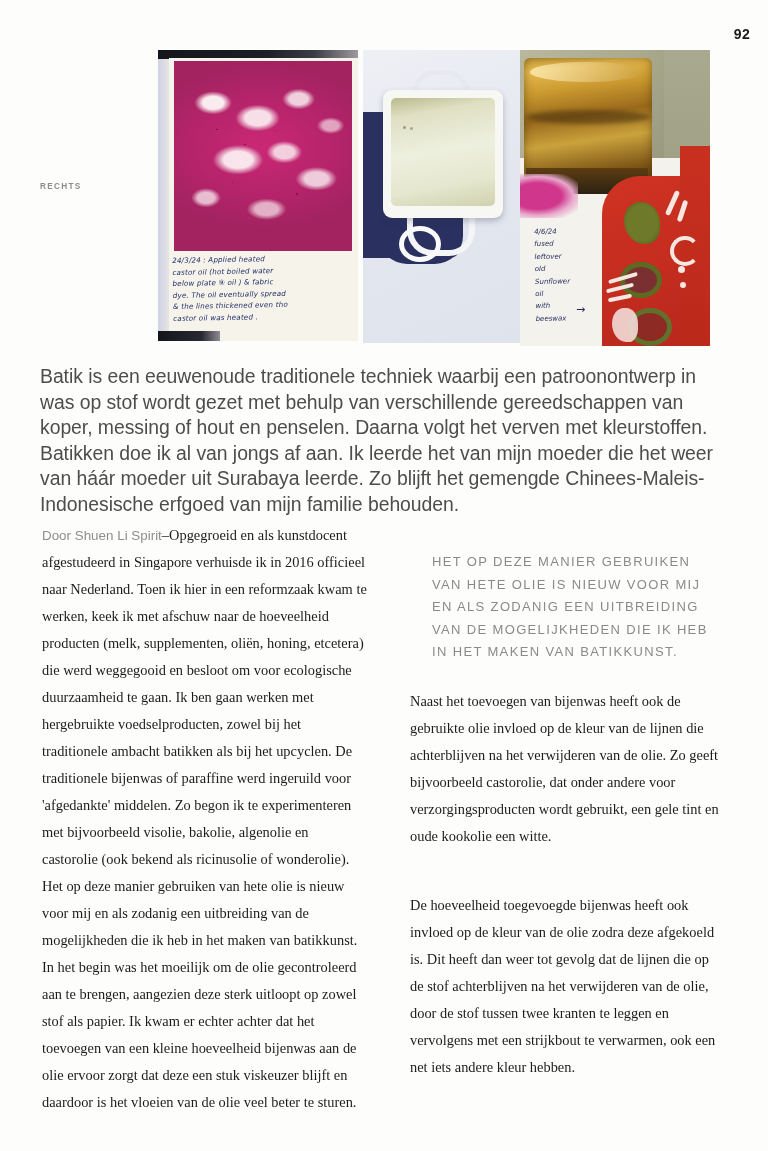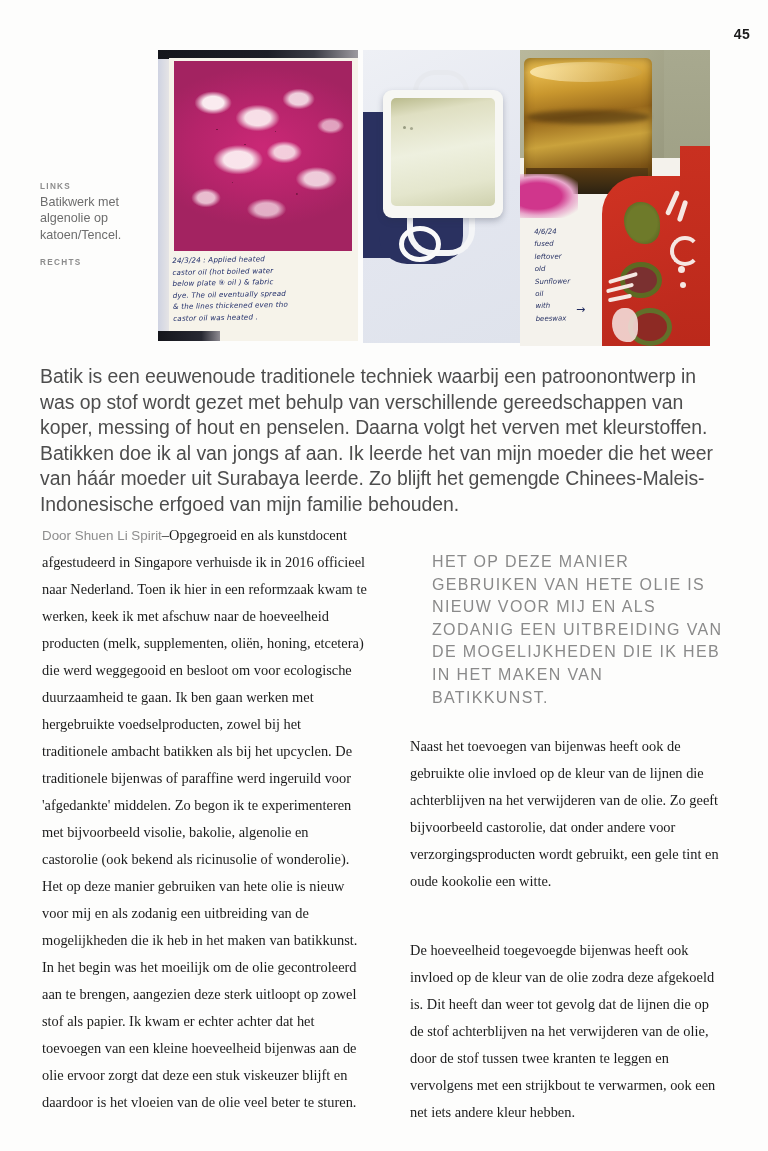--- a/index.html
+++ b/index.html
@@ -208,33 +208,33 @@
     margin:2px;text-align:left;
   }
   .byline{
     font-family:"Liberation Sans",sans-serif;
     font-weight:300;font-size:13.4px;color:#8e8e8e;
   }
   .dash{color:#1c1c1c;font-family:"Liberation Serif",serif;}
 
   .pullquote{
     font-family:"Liberation Sans",sans-serif;
-    font-weight:300;font-size:16px;line-height:22.6px;
+    font-weight:300;font-size:13px;line-height:22.6px;
     letter-spacing:1.35px;color:#8a8a8a;
     text-transform:uppercase;margin:0 0 0 24px;width:292px;
   }
   .rp{margin-top:24px;}
   .rp.first{margin-top:42px;}
 </style>
 </head>
 <body>
 
 <div class="page">
 
-  <div class="folio">45</div>
+  <div class="folio">92</div>
 
   <div class="photos">
 
     <div class="photo p1">
       <div class="darkedge"></div>
       <div class="lilacedge"></div>
       <div class="paper"></div>
       <div class="dye"></div>
       <div class="note">24/3/24 : Applied heated
   castor oil (hot boiled water
@@ -285,24 +285,20 @@
 oil
 with
 beeswax</div>
       <div class="arrow">→</div>
     </div>
 
   </div>
 
   <div class="captions">
     <div class="cap-block">
-      <div class="cap-label">LINKS</div>
-      <div class="cap-text">Batikwerk met algenolie op katoen/Tencel.</div>
-    </div>
-    <div class="cap-block">
       <div class="cap-label">RECHTS</div>
     </div>
   </div>
 
   <div class="headline">Batik is een eeuwenoude traditionele techniek waarbij een patroonontwerp in was op stof wordt gezet met behulp van verschillende gereedschappen van koper, messing of hout en penselen. Daarna volgt het verven met kleurstoffen. Batikken doe ik al van jongs af aan. Ik leerde het van mijn moeder die het weer van háár moeder uit Surabaya leerde. Zo blijft het gemengde Chinees-Maleis-Indonesische erfgoed van mijn familie behouden.</div>
 
   <div class="col col-left">
     <p class="body-p"><span class="byline">Door Shuen Li Spirit</span><span class="dash">–</span><span>Opgegroeid en als kunstdocent afgestudeerd in Singapore verhuisde ik in 2016 officieel naar Nederland. Toen ik hier in een reformzaak kwam te werken, keek ik met afschuw naar de hoeveelheid producten (melk, supplementen, oliën, honing, etcetera) die werd weggegooid en besloot om voor ecologische duurzaamheid te gaan. Ik ben gaan werken met hergebruikte voedselproducten, zowel bij het traditionele ambacht batikken als bij het upcyclen. De traditionele bijenwas of paraffine werd ingeruild voor 'afgedankte' middelen. Zo begon ik te experimenteren met bijvoorbeeld visolie, bakolie, algenolie en castorolie (ook bekend als ricinusolie of wonderolie). Het op deze manier gebruiken van hete olie is nieuw voor mij en als zodanig een uitbreiding van de mogelijkheden die ik heb in het maken van batikkunst. In het begin was het moeilijk om de olie gecontroleerd aan te brengen, aangezien deze sterk uitloopt op zowel stof als papier. Ik kwam er echter achter dat het toevoegen van een kleine hoeveelheid bijenwas aan de olie ervoor zorgt dat deze een stuk viskeuzer blijft en daardoor is het vloeien van de olie veel beter te sturen.</span></p>
   </div>
 

